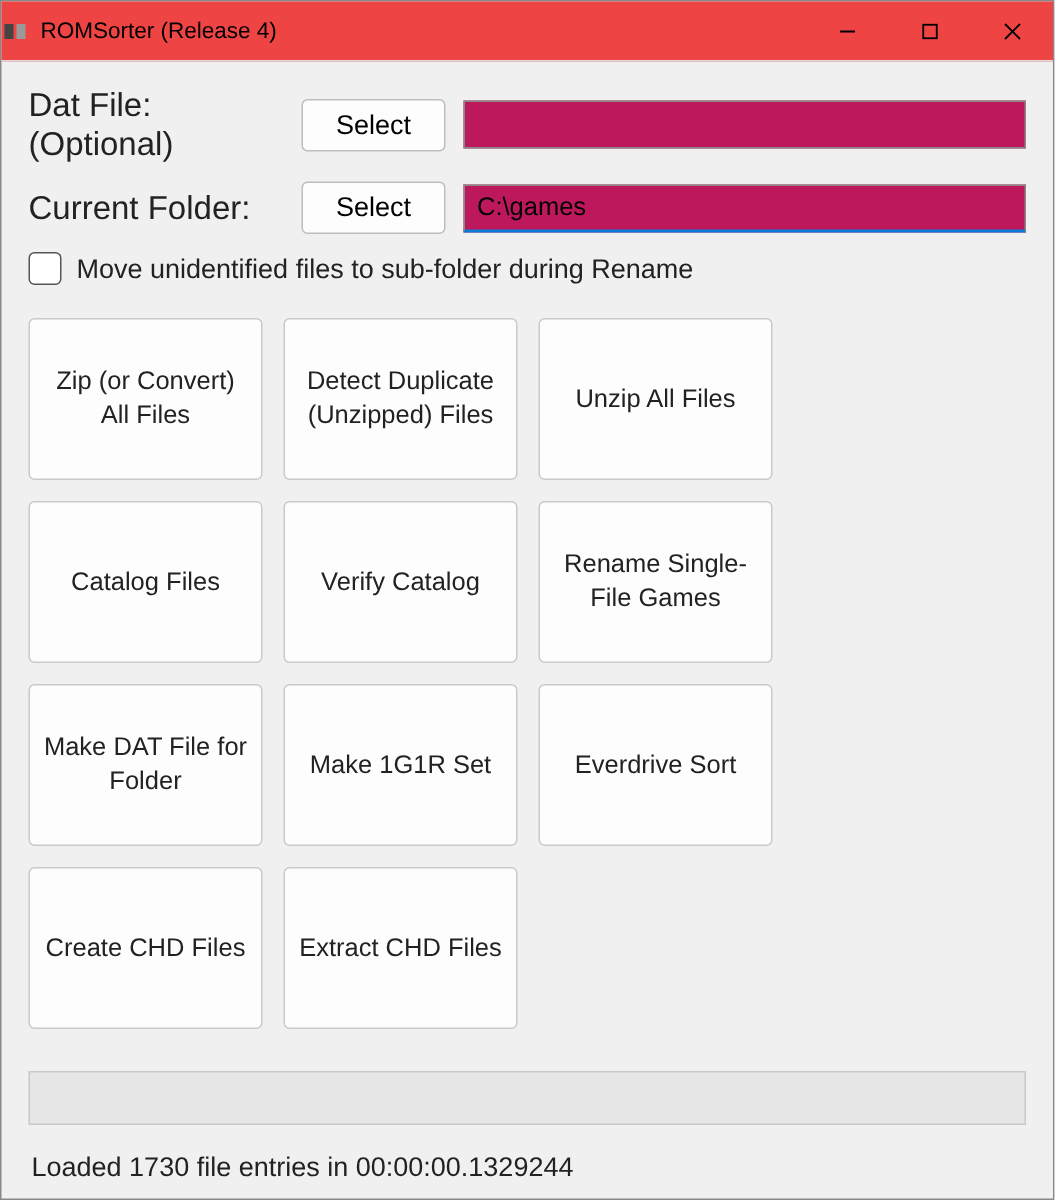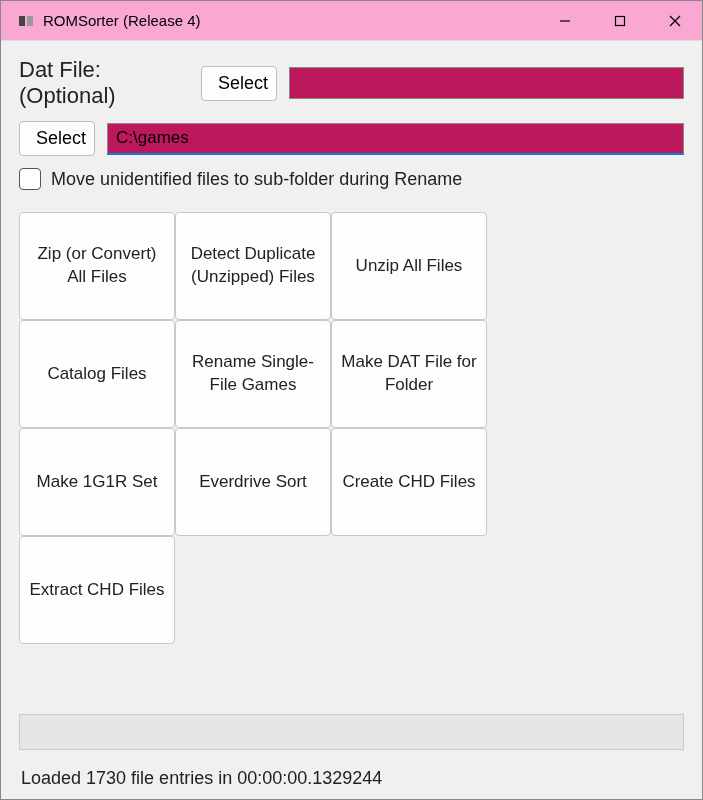--- a/index.html
+++ b/index.html
@@ -16,22 +16,22 @@
       background: #f0f0f0;
       border: 1px solid #888;
       display: flex;
       flex-direction: column;
       box-shadow: 0 2px 10px rgba(0,0,0,0.15);
     }
     .titlebar {
       height: 40px;
       display: flex;
       align-items: center;
-      padding-left: 16px;
-      background: #f9a8d4;
+      padding-left: 0;
+      background: #ef4444;
       border-bottom: 1px solid #ddd;
     }
     .app-icon {
       width: 18px;
       height: 18px;
       margin-right: 8px;
       display: flex;
       align-items: center;
       justify-content: center;
     }
@@ -71,21 +71,21 @@
       color: #222;
       width: 170px;
     }
     .select-btn {
       font-size: 18px;
       background: #fdfdfd;
       border: 1px solid #bdbdbd;
       border-radius: 4px;
       padding: 6px 16px;
       cursor: pointer;
-      width: 76px;
+      width: 96px;
       text-align: center;
     }
     .text-input {
       flex: 1;
       height: 32px;
       font-size: 17px;
       padding: 2px 8px;
       border: 1px solid #888;
       background: #be185d;
       font-family: inherit;
@@ -107,20 +107,21 @@
       background: #fff;
       cursor: pointer;
     }
     .check-label {
       font-size: 18px;
       color: #222;
     }
     .grid {
       display: grid;
       grid-template-columns: repeat(3, 156px);
+      gap: 14px;
       margin-bottom: 20px;
     }
     .action-btn {
       height: 108px;
       background: #fdfdfd;
       border: 1px solid #c9c9c9;
       border-radius: 4px;
       display: flex;
       align-items: center;
       justify-content: center;
@@ -178,34 +179,36 @@
 
   <div class="content">
 
     <div class="row">
       <span class="row-label">Dat File: (Optional)</span>
       <button class="select-btn">Select</button>
       <input class="text-input" type="text" value="" style="">
     </div>
 
     <div class="row">
+      <span class="row-label">Current Folder:</span>
       <button class="select-btn">Select</button>
       <input class="text-input focused" type="text" value="C:\games" style="">
     </div>
 
     <div class="check-row">
       <div class="checkbox"></div>
       <span class="check-label">Move unidentified files to sub-folder during Rename</span>
     </div>
 
     <div class="grid">
       <button class="action-btn">Zip (or Convert) All Files</button>
       <button class="action-btn">Detect Duplicate (Unzipped) Files</button>
       <button class="action-btn">Unzip All Files</button>
       <button class="action-btn">Catalog Files</button>
+      <button class="action-btn">Verify Catalog</button>
       <button class="action-btn">Rename Single-File Games</button>
       <button class="action-btn">Make DAT File for Folder</button>
       <button class="action-btn">Make 1G1R Set</button>
       <button class="action-btn">Everdrive Sort</button>
       <button class="action-btn">Create CHD Files</button>
       <button class="action-btn">Extract CHD Files</button>
     </div>
 
     <div class="progress"></div>
 

